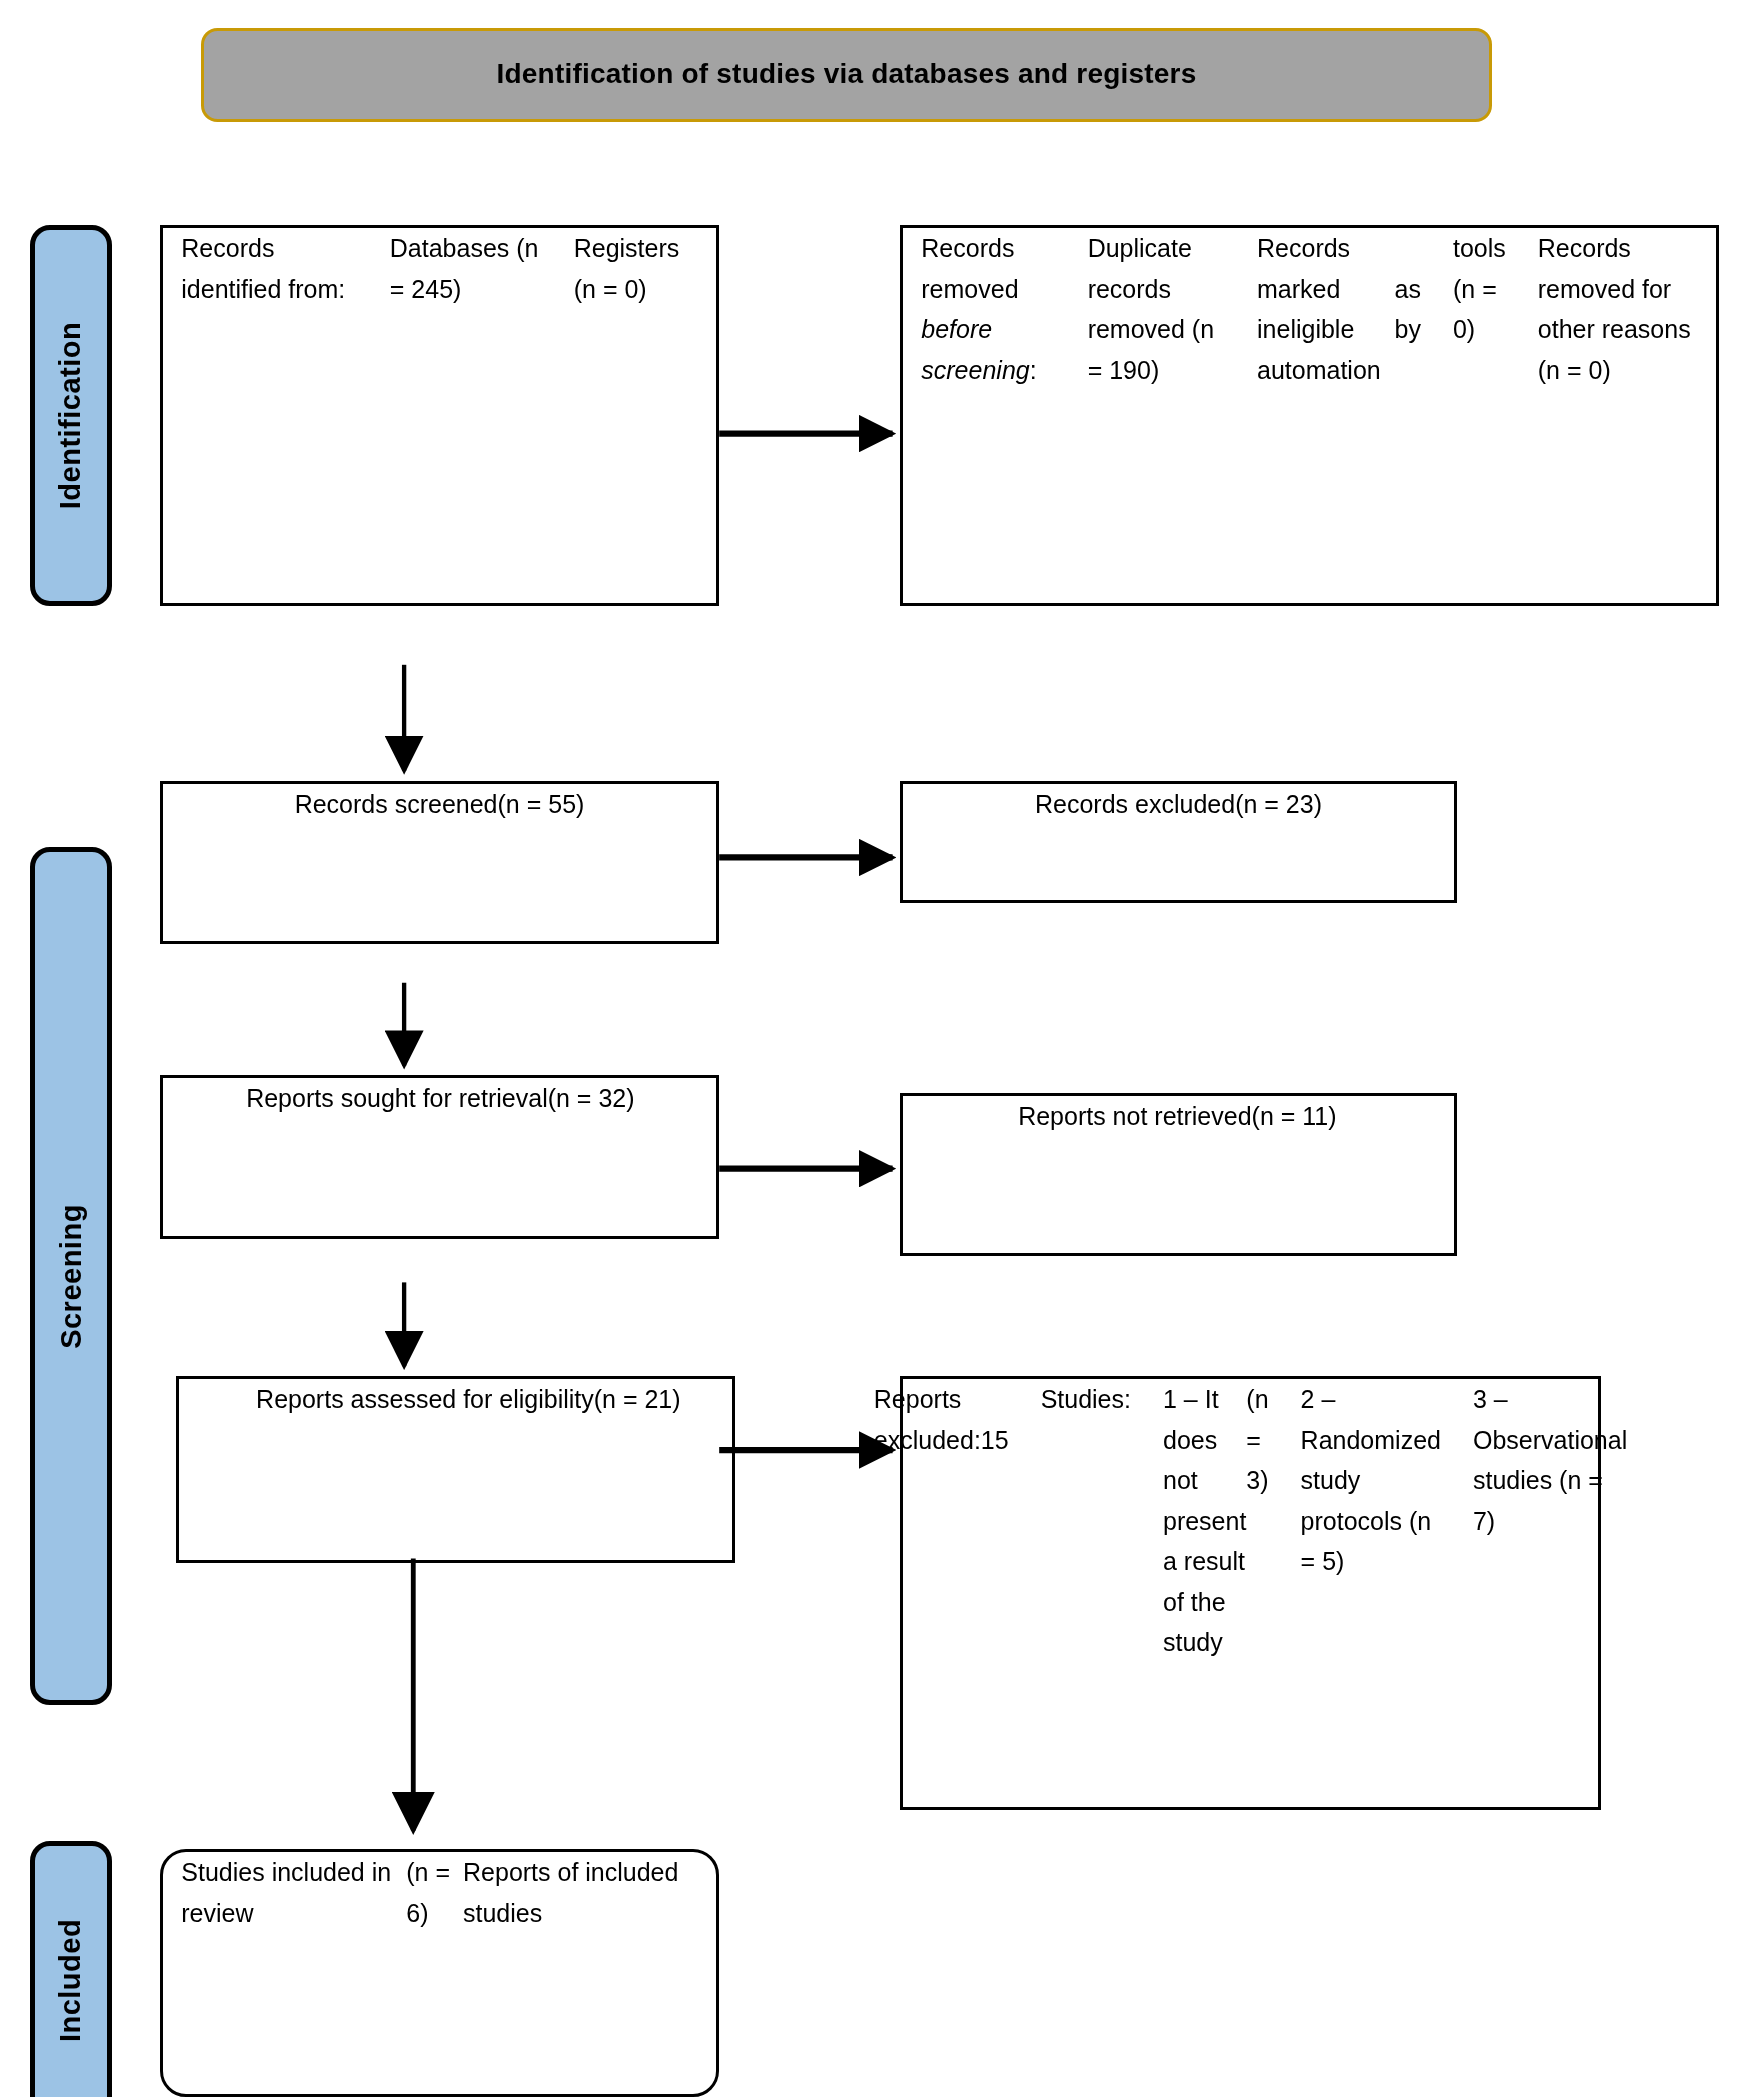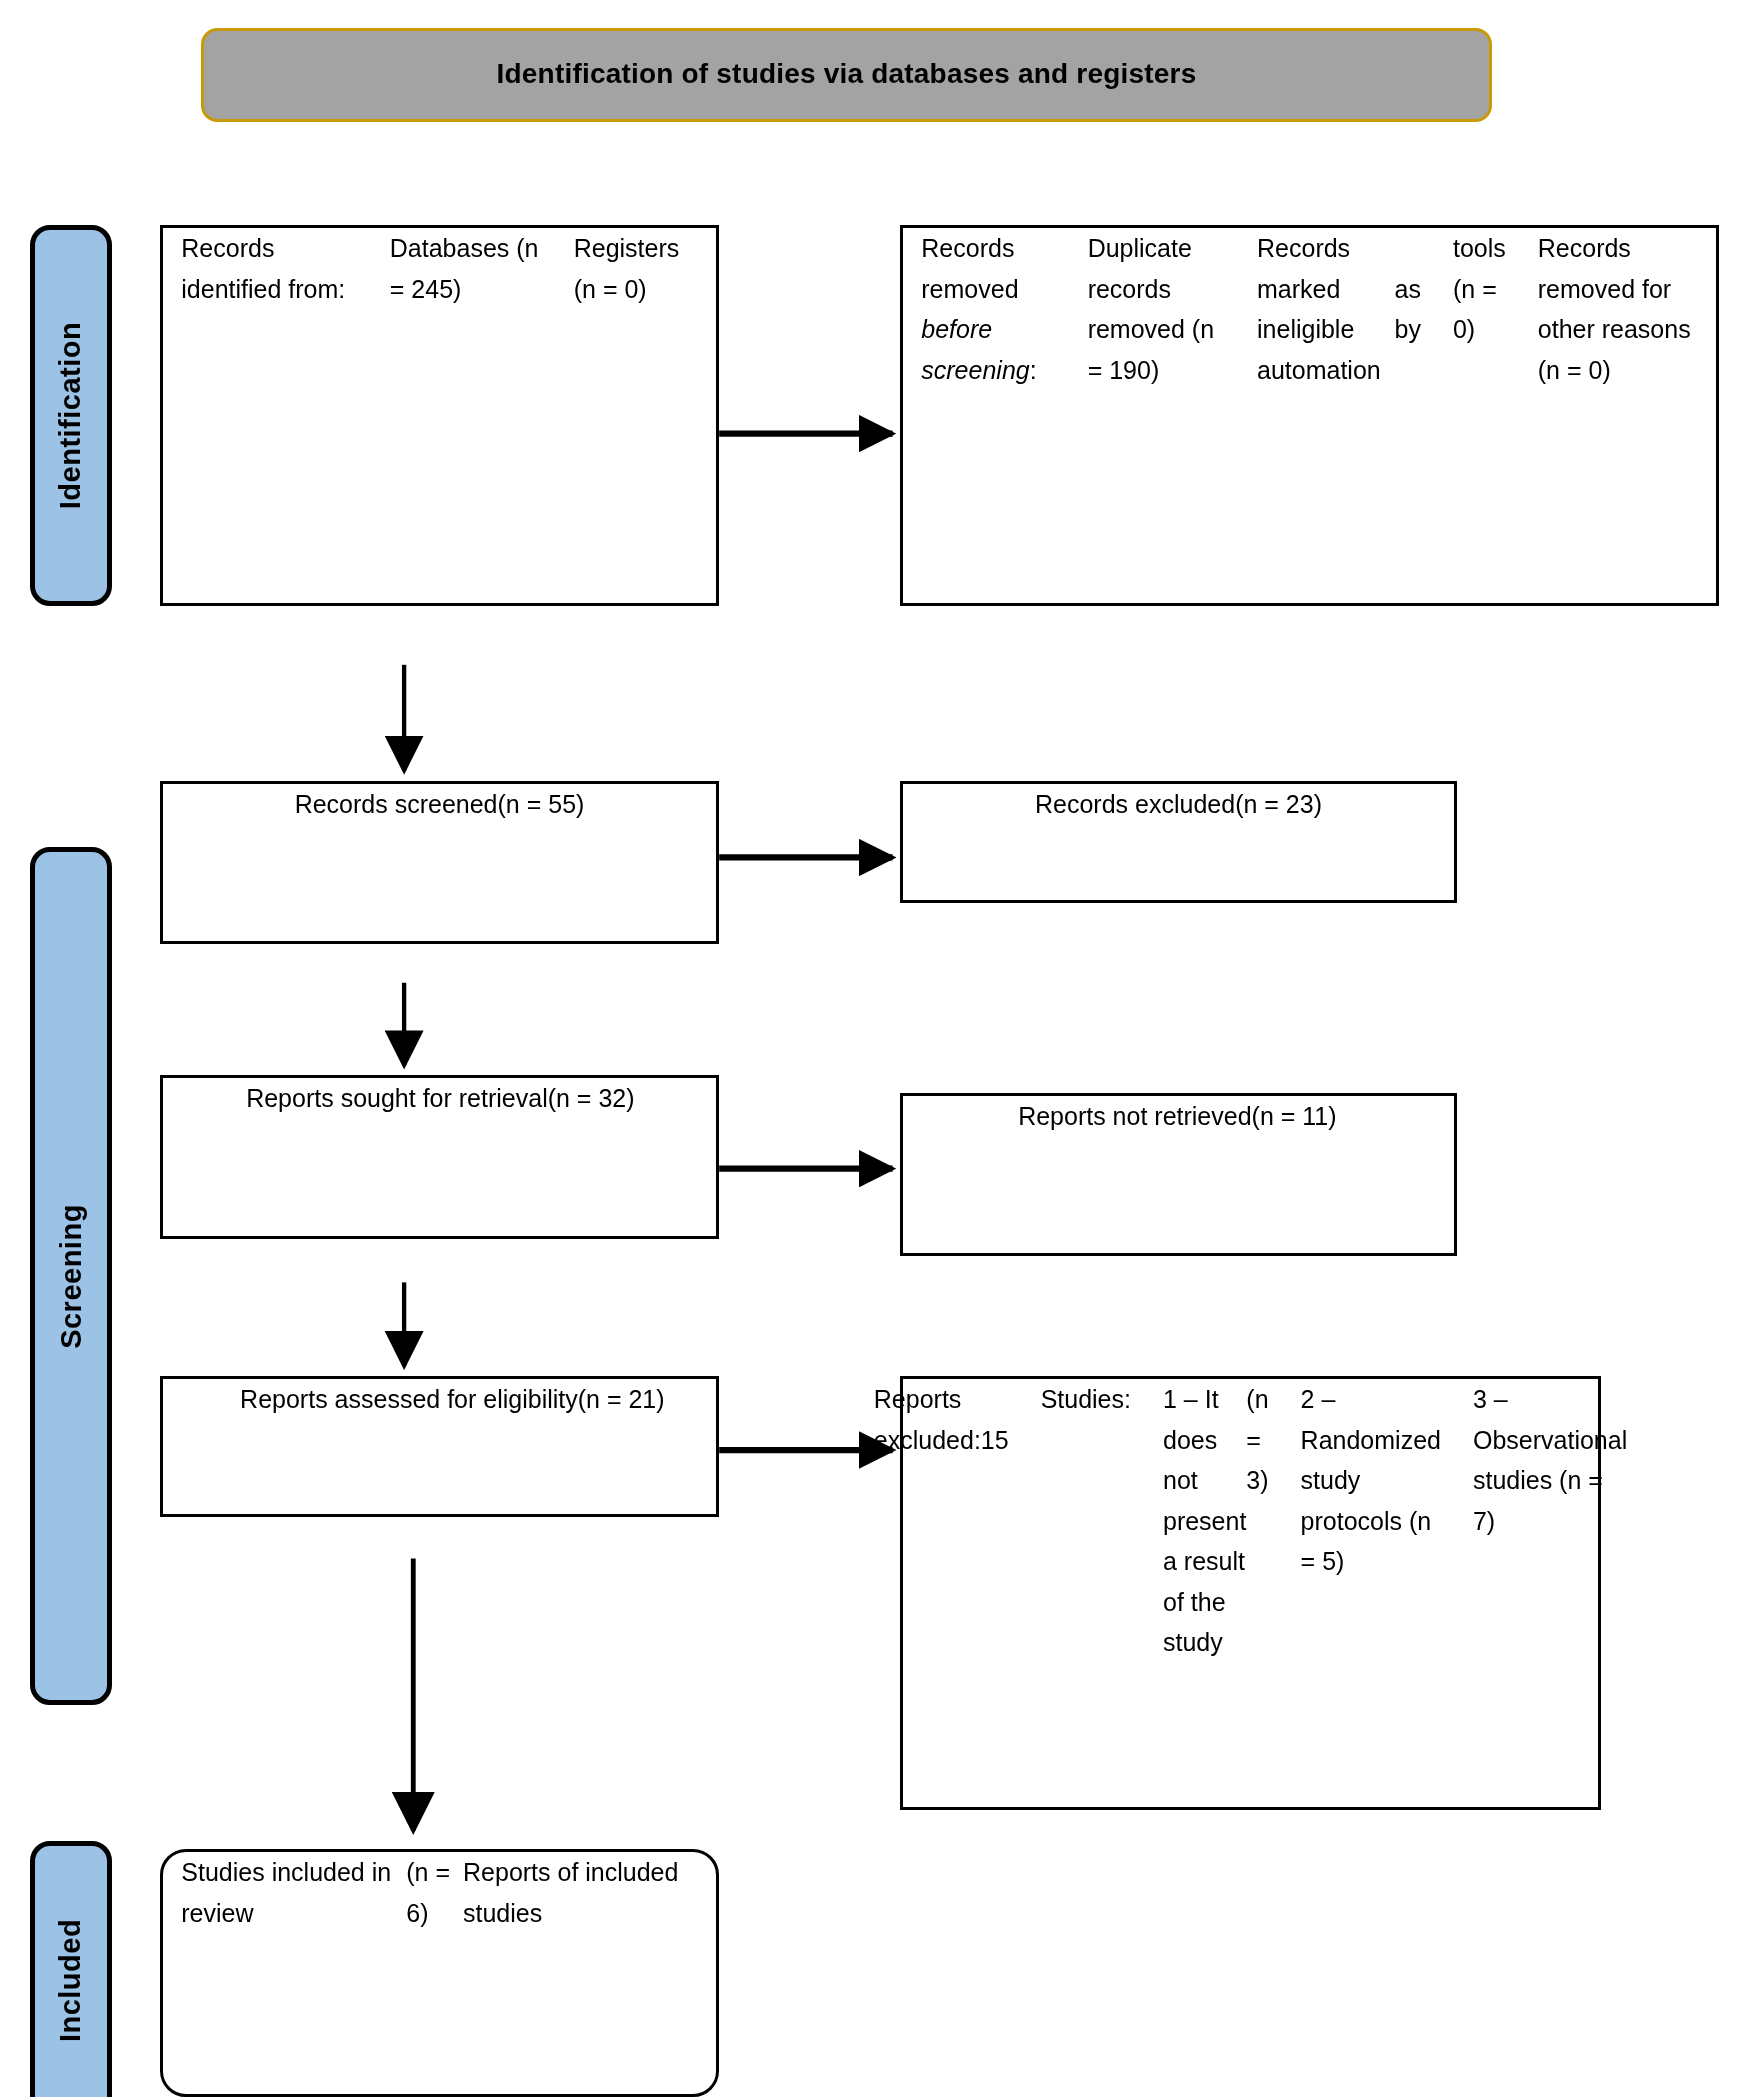--- a/index.html
+++ b/index.html
@@ -91,21 +91,21 @@
     text-align-last: left;
   }
   .box p em { font-style: italic; }
 
   #box-identified      { left: 160px;  top: 225px;  width: 559px; height: 381px; }
   #box-removed         { left: 900px; top: 225px;  width: 819px; height: 381px; }
   #box-screened        { left: 160px;  top: 781px; width: 559px; height: 163px; }
   #box-rec-excluded    { left: 900px; top: 781px; width: 557px; height: 122px; }
   #box-sought          { left: 160px;  top: 1075px; width: 559px; height: 164px; padding-left: 20px; }
   #box-not-retrieved   { left: 900px; top: 1093px; width: 557px; height: 163px; padding-left: 16px; }
-  #box-assessed        { left: 160px;  top: 1376px; width: 559px; height: 141px; padding-left: 44px; }
+  #box-assessed        { left: 176px;  top: 1376px; width: 559px; height: 187px; padding-left: 44px; }
   #box-rep-excluded    { left: 900px; top: 1376px; width: 701px; height: 434px; }
   #box-included        { left: 160px;  top: 1849px; width: 559px; height: 248px; border-radius: 26px; }
 
   
   #connectors {
     position: absolute;
     left: 0; top: 0;
     width: 1751px;
     height: 2097px;
     pointer-events: none;

